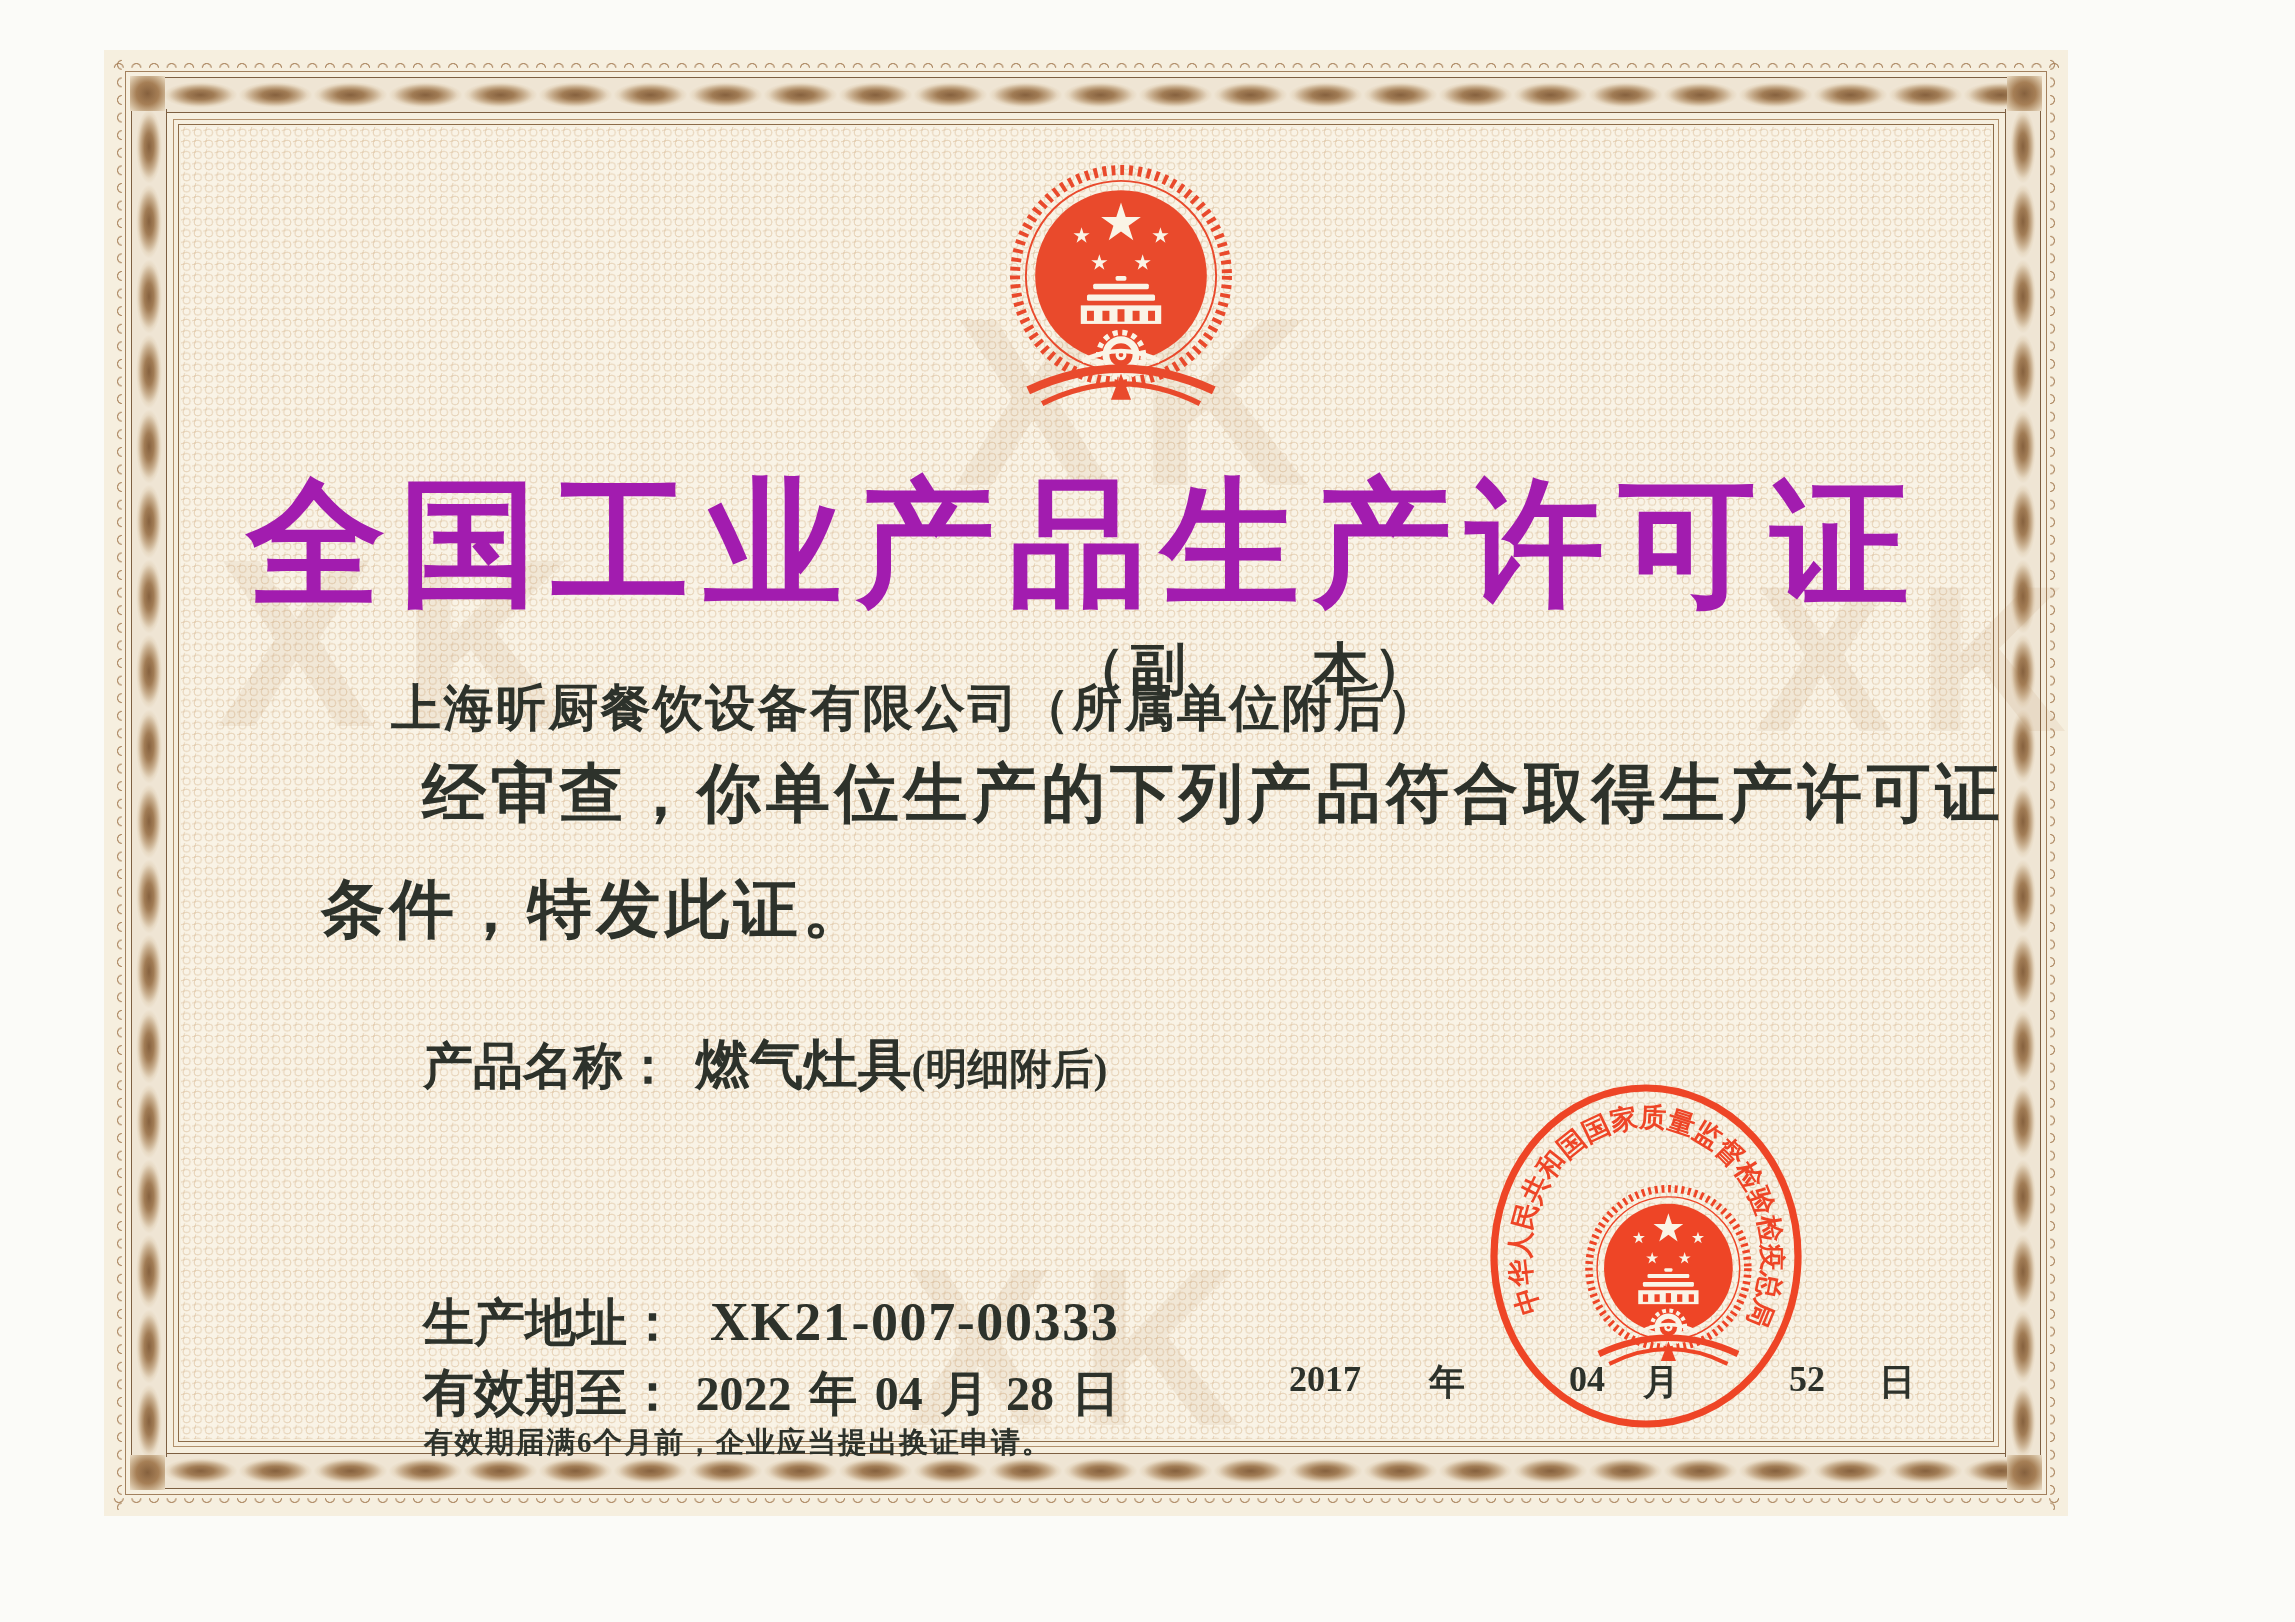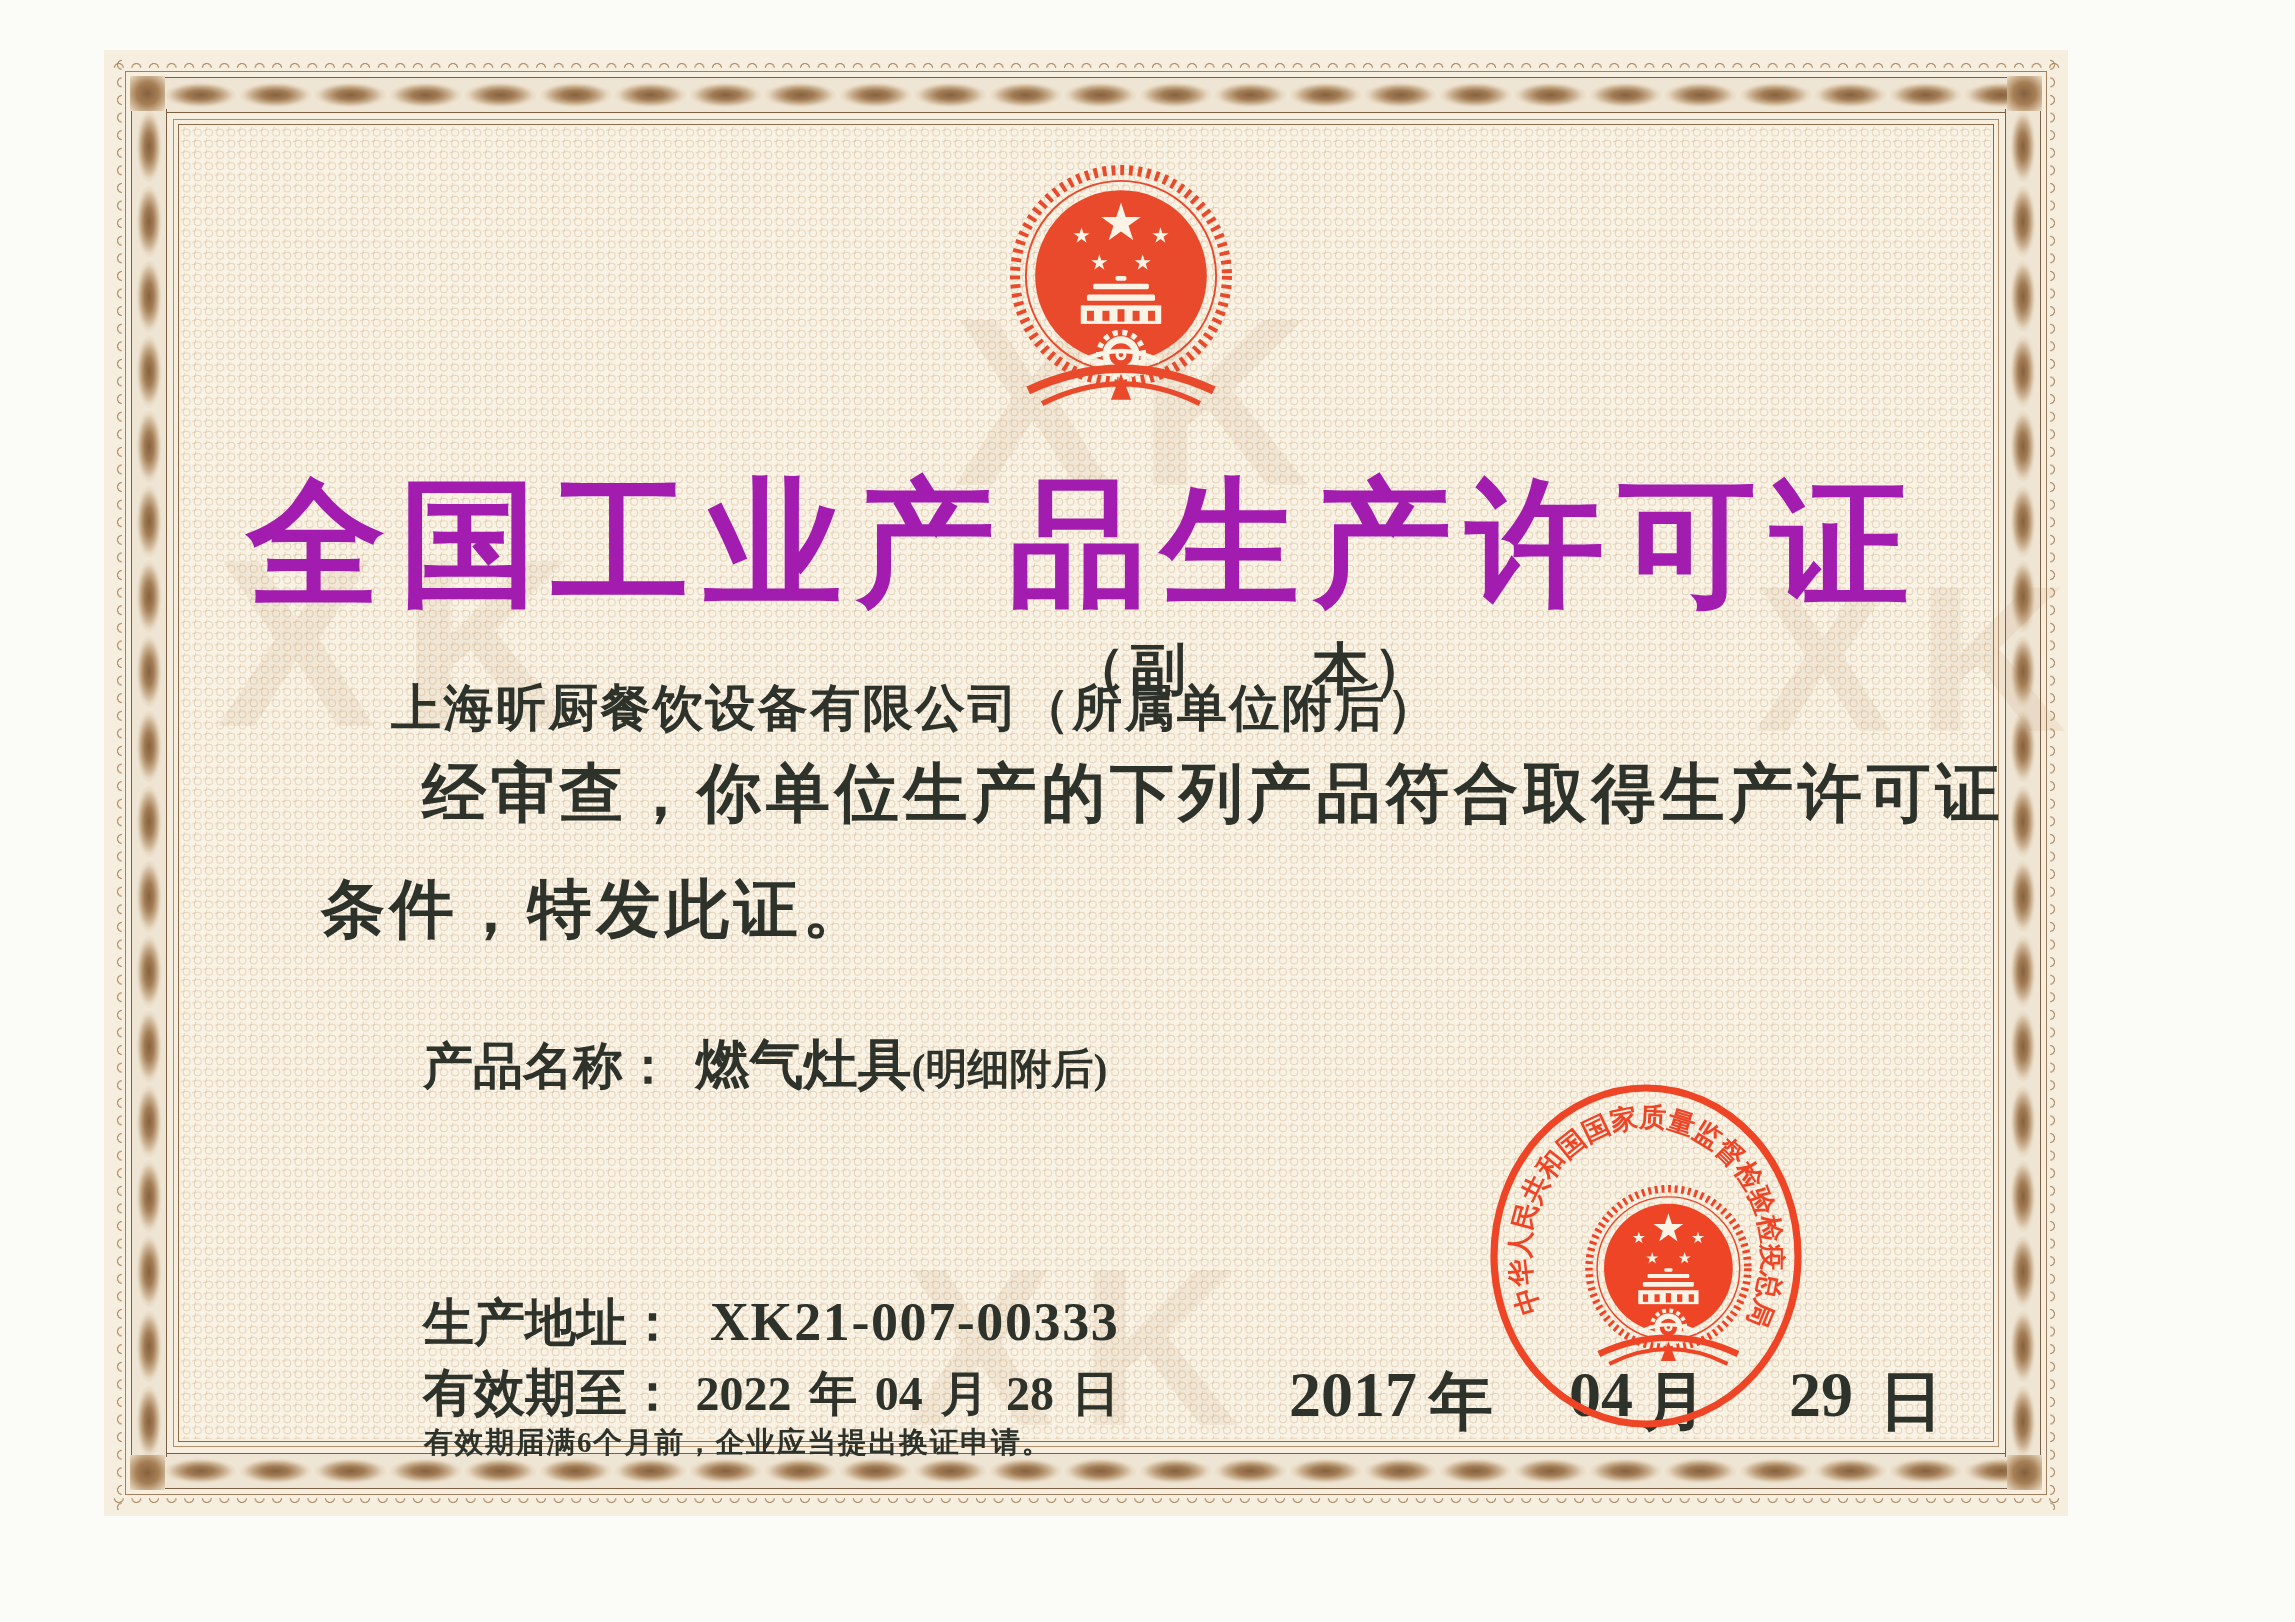--- a/index.html
+++ b/index.html
@@ -63,21 +63,21 @@
   .row-zhusuo{left:319px;top:1070px;font-size:51px;}
   .row-zhusuo .l2{margin-left:98px;}
   .row-zhusuo .val{font-size:48px;margin-left:19px;}
   .row-shengchan{left:319px;top:1156px;font-size:51px;}
   .row-shengchan .val{margin-left:22.4px;}
   .row-zhengshu{left:319px;top:1241px;font-size:51px;}
   .row-zhengshu .val{font-size:54px;margin-left:32px;letter-spacing:1.6px;}
   .row-youxiao{left:319px;top:1314px;font-size:51px;}
   .row-youxiao .dpart{font-size:48px;margin-left:17.6px;}
   .note{left:320px;top:1376px;font-size:29px;font-weight:600;letter-spacing:1.6px;}
-  .issue{position:absolute;left:0;top:1308px;width:100%;height:72px;font-size:64px;font-weight:bold;z-index:4;padding-left:23px;}
+  .issue{position:absolute;left:0;top:1308px;width:100%;height:72px;font-size:36px;font-weight:bold;z-index:4;padding-left:23px;}
   .issue span{position:absolute;white-space:nowrap;}
   .emblem-box{position:absolute;left:901px;top:111px;width:232px;height:264px;z-index:3;}
   .seal-box{position:absolute;left:1382px;top:1030px;width:320px;height:352px;z-index:6;color:#ee4526;}
   .hidden-defs{position:absolute;width:0;height:0;overflow:hidden;}
 </style>
 </head>
 <body>
 
 <div class="canvas">
 
@@ -171,21 +171,21 @@
       <span>有效期至：</span><span class="dpart">2022</span><span class="dpart">年</span><span class="dpart">04</span><span class="dpart">月</span><span class="dpart">28</span><span class="dpart">日</span>
     </div>
 
     <div class="tb note">有效期届满6个月前，企业应当提出换证申请。</div>
 
     <div class="issue">
       <span style="left:1185px;">2017</span>
       <span style="left:1325px;">年</span>
       <span style="left:1465px;">04</span>
       <span style="left:1539px;">月</span>
-      <span style="left:1685px;">29</span>
+      <span style="left:1685px;">52</span>
       <span style="left:1775px;">日</span>
     </div>
 
     <div class="seal-box">
       <svg width="320" height="352" viewBox="0 0 400 440">
         <ellipse cx="200" cy="220" rx="190" ry="210" fill="none" stroke="currentColor" stroke-width="9"></ellipse>
         <path id="sealArc" d="M 67.7 288.5 A 146 162 0 1 1 332.3 288.5" fill="none"></path>
         <text font-size="34" font-weight="bold" fill="currentColor" font-family="'Liberation Serif','DejaVu Serif',serif">
           <textPath href="#sealArc" xlink:href="#sealArc" startOffset="0" textLength="640" lengthAdjust="spacingAndGlyphs">中华人民共和国国家质量监督检验检疫总局</textPath>
         </text>

